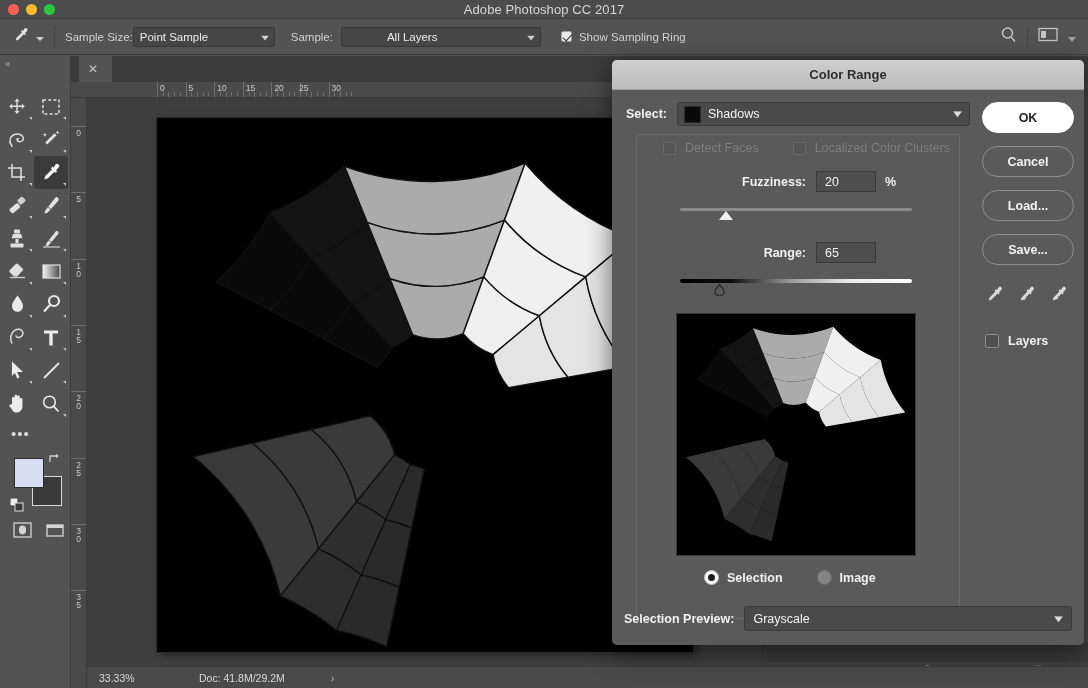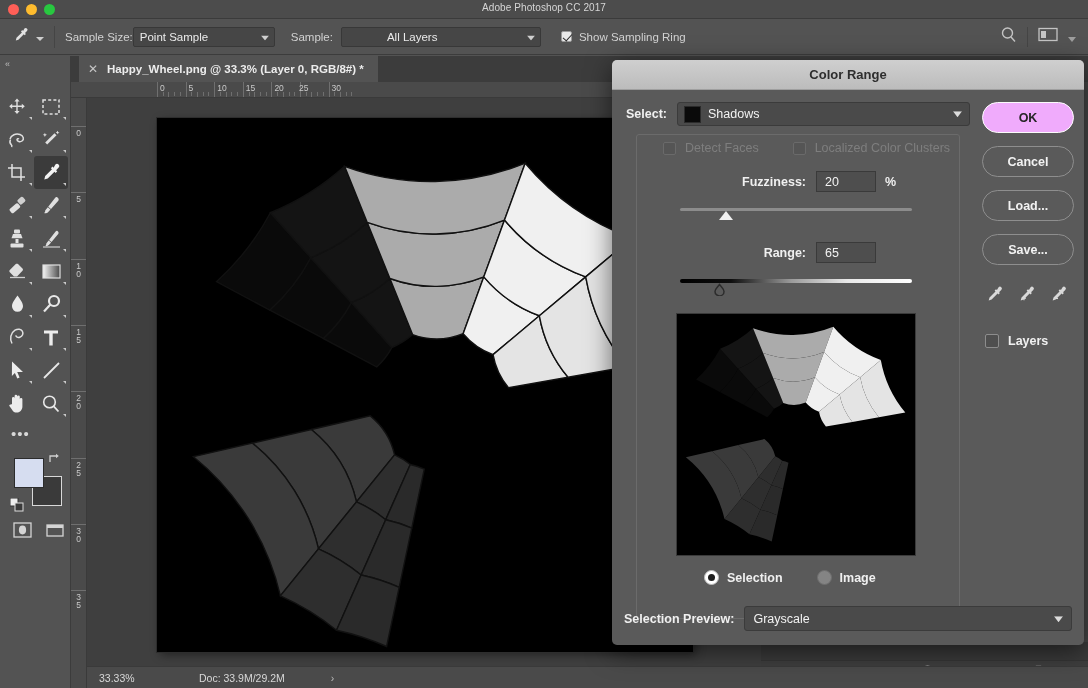--- a/index.html
+++ b/index.html
@@ -15,21 +15,21 @@
     position:absolute; left:0; top:0; width:1088px; height:19px;
     background:#4c4c4c; border-bottom:1px solid #3b3b3b;
   }
   .traffic { position:absolute; left:8px; top:4px; display:flex; gap:7px; }
   .dot { width:11px; height:11px; border-radius:50%; }
   .dot.r { background:#ff5f57; }
   .dot.y { background:#febc2e; }
   .dot.g { background:#28c840; }
   .app-title {
     position:absolute; left:0; top:2px; width:1088px; text-align:center;
-    font-size:10px; color:#d6d6d6; letter-spacing:.1px;
+    font-size:13px; color:#d6d6d6; letter-spacing:.1px;
   }
 
   
   .optionsbar {
     position:absolute; left:0; top:19px; width:1088px; height:36px;
     background:#535353; border-bottom:1px solid #3c3c3c;
     display:flex; align-items:center;
   }
   .ob-tool { display:flex; align-items:center; margin-left:12px; gap:6px; }
   .ob-sep { width:1px; height:22px; background:#454545; margin:0 10px; }
@@ -214,21 +214,21 @@
     display:flex; align-items:center; padding:0 8px; position:relative;
     font-size:12.5px; color:#f2f2f2;
   }
   .dd2 .chev { position:absolute; right:8px; top:50%; transform:translateY(-55%); }
 
   .btn {
     width:92px; height:31px; border:1px solid #8e8e8e; border-radius:16px; background:transparent;
     color:#f2f2f2; font-size:12.5px; font-weight:bold; display:flex; align-items:center;
     justify-content:center; margin-bottom:13px;
   }
-  .btn.primary { background:#f0abfc; border-color:#fbfbfb; color:#262626; }
+  .btn.primary { background:#ffffff; border-color:#fbfbfb; color:#262626; }
   .droppers { display:flex; gap:13px; margin-top:20px; margin-left:3px; }
   .row-invert { display:flex; align-items:center; gap:9px; margin-top:26px; margin-left:3px; }
   .inv-box { width:14px;height:14px;border-radius:2px;border:1px solid #8d8d8d;background:#4f4f4f; }
 </style>
 </head>
 <body>
 
 <div class="app">
 
   <div class="titlebar">
@@ -453,21 +453,20 @@
           </svg>
       </span>
     </div>
   </div>
 
   <div class="docarea">
 
     <div class="tabstrip">
       <div class="doctab">
         <span class="tabclose">✕</span>
-        <span>Happy_Wheel.png @ 33.3% (Layer 0, RGB/8#) *</span>
       </div>
     </div>
 
     <div class="rcorner"></div>
     <div class="hruler" id="hruler">
         <div class="htick" style="left: 86px; height: 15px;"></div>
         <div class="hnum" style="left: 89px;">0</div>
         <div class="htick" style="left: 91.72px; height: 4px; top: 10px;"></div>
         <div class="htick" style="left: 97.44px; height: 6px; top: 10px;"></div>
         <div class="htick" style="left: 103.16px; height: 4px; top: 10px;"></div>
@@ -588,21 +587,21 @@
             </svg></span>
         <span><svg width="13" height="15" viewBox="0 0 13 15">
               <path d="M1.5 3h10l-1 11h-8z" fill="none" stroke="#b9b9b9" stroke-width="1.3"></path>
               <path d="M4.5 3V1.3h4V3M0.5 3h12" fill="none" stroke="#b9b9b9" stroke-width="1.3"></path>
             </svg></span>
       </div>
     </div>
 
     <div class="statusbar">
       <span class="st-zoom">33.33%</span>
-      <span class="st-doc">Doc: 33.9M/29.2M</span>
+      <span class="st-doc">Doc: 41.8M/29.2M</span>
       <span class="st-arrow">›</span>
     </div>
   </div>
 
   <div class="dialog">
     <div class="dlg-title">Color Range</div>
     <div class="dlg-body">
 
       <div class="groupbox"></div>
 

